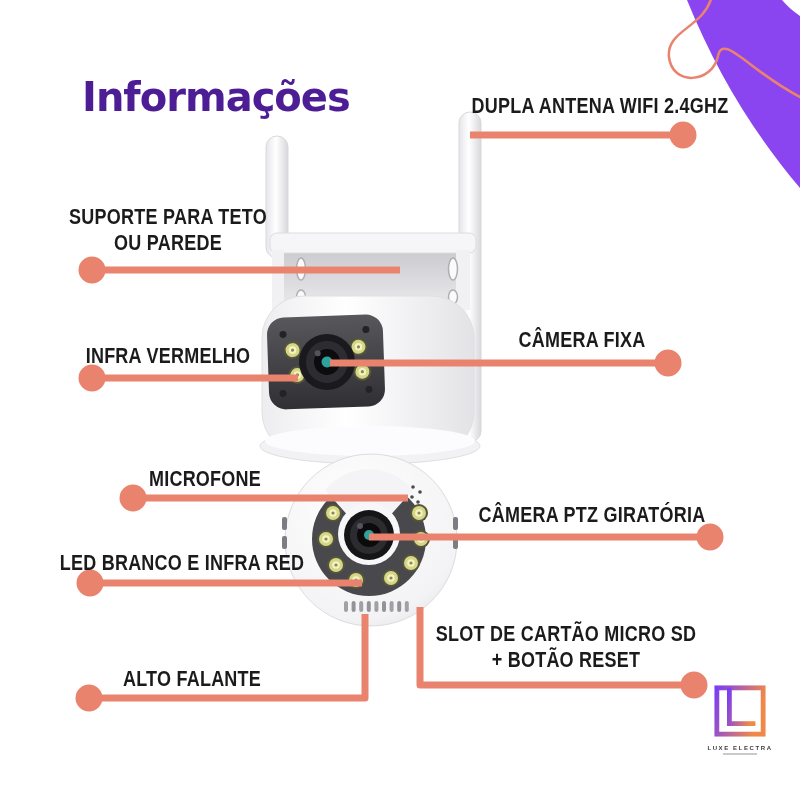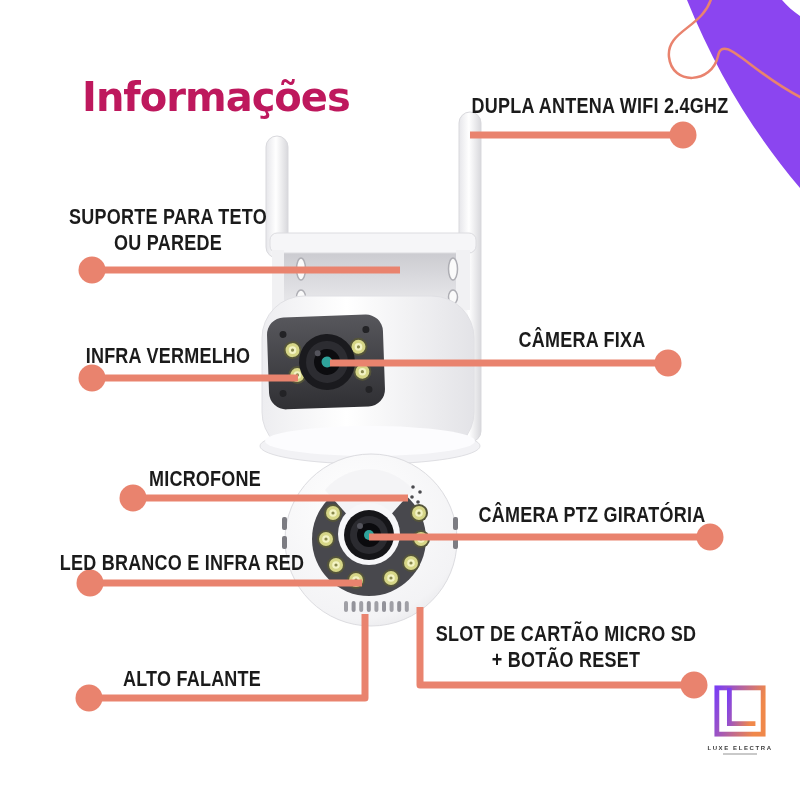--- a/index.html
+++ b/index.html
@@ -5,21 +5,21 @@
   html,body{margin:0;padding:0;}
   body{
     width:800px;height:800px;position:relative;overflow:hidden;
     background:#ffffff;font-family:"Liberation Sans",sans-serif;
   }
   .stage{position:absolute;inset:0;width:800px;height:800px;}
   svg.scene{position:absolute;left:0;top:0;z-index:1;}
   .page-title{
     position:absolute;left:82px;top:74px;z-index:3;
     font-family:"DejaVu Sans",sans-serif;
-    font-weight:bold;font-size:40px;letter-spacing:-1px;color:#be185d;
+    font-weight:bold;font-size:40px;letter-spacing:-1px;color:#4c1d95;
   }
   .lbl{
     position:absolute;z-index:3;width:340px;text-align:center;
     font-family:"Liberation Sans",sans-serif;font-weight:bold;
     font-size:22.5px;line-height:26px;color:#1b1b1b;
     white-space:pre-line;letter-spacing:0.3px;
     transform:scaleX(0.8);transform-origin:center top;
   }
   #lbl-dupla    {left:430px;top:93px;}
   #lbl-suporte  {left:-2px; top:204px;}

